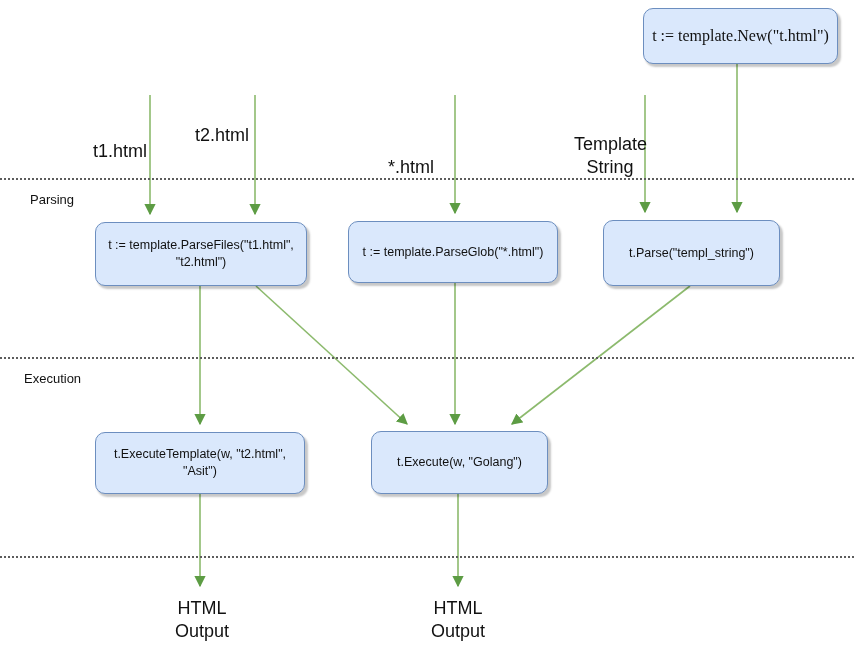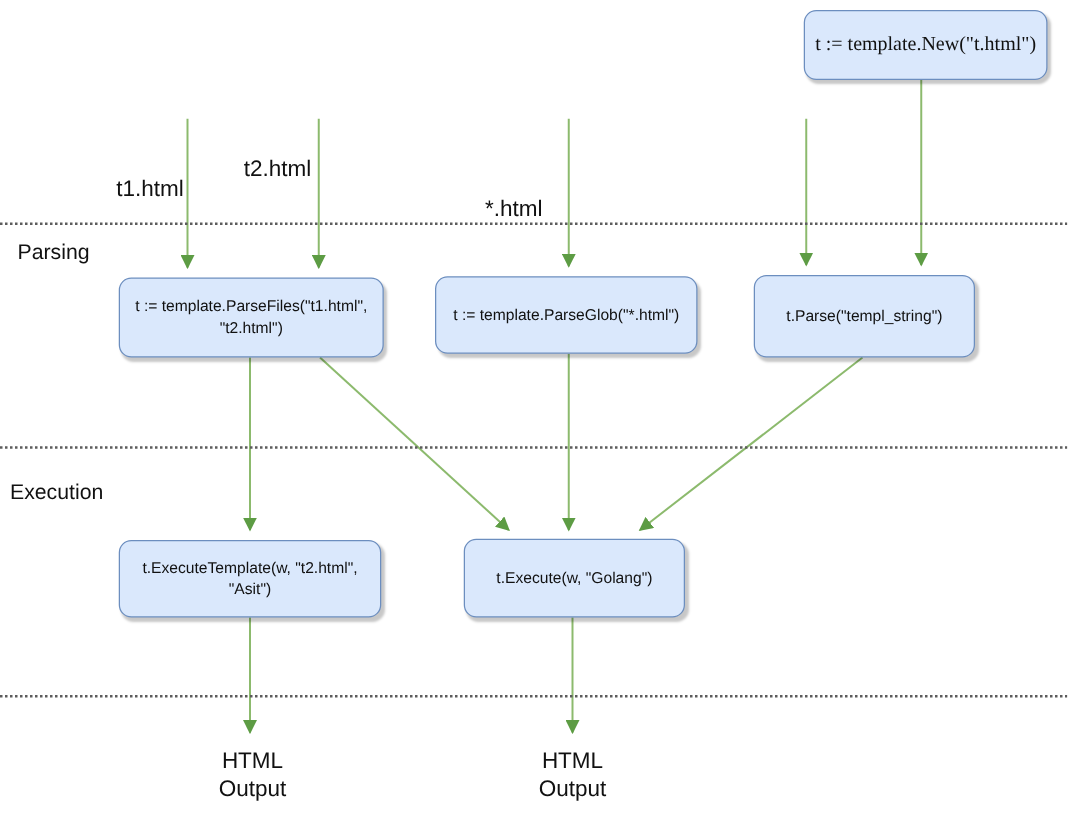--- a/index.html
+++ b/index.html
@@ -44,22 +44,23 @@
   }
   .flow-label {
     position: absolute;
     font-size: 18px;
     line-height: 1.25;
     text-align: center;
     white-space: pre-line;
   }
   .section-label {
     position: absolute;
-    font-size: 17px;
+    font-size: 13px;
     text-align: right;
+    margin-left: 16px;
   }
   .separator {
     position: absolute;
     left: 0;
     width: 854px;
     height: 0;
     border-top: 2px dotted #5c5c5c;
   }
   .edge {
     stroke: #8cba6d;
@@ -89,25 +90,27 @@
     <line class="edge" x1="690" y1="286" x2="512" y2="424" marker-end="url(#arrowhead)"></line>
     <line class="edge" x1="200" y1="494" x2="200" y2="586" marker-end="url(#arrowhead)"></line>
     <line class="edge" x1="458" y1="494" x2="458" y2="586" marker-end="url(#arrowhead)"></line>
   </svg>
 
   <div class="separator" style="top:178px"></div>
   <div class="separator" style="top:357px"></div>
   <div class="separator" style="top:556px"></div>
 
   <div class="section-label" style="left:14px; top:192px">Parsing</div>
-  <div class="section-label" style="left:8px; top:384px">Execution</div>
+  <div class="section-label" style="left:8px; top:371px">Execution</div>
 
   <div class="flow-label" style="left:90px; top:140px; width:60px">t1.html</div>
   <div class="flow-label" style="left:192px; top:124px; width:60px">t2.html</div>
   <div class="flow-label" style="left:381px; top:156px; width:60px">*.html</div>
+  <div class="flow-label" style="left:574px; top:133px; width:72px">Template
+String</div>
 
   <div class="node serif" style="left:643px; top:8px; width:195px; height:56px">t := template.New("t.html")</div>
   <div class="node" style="left:95px; top:222px; width:212px; height:64px">t := template.ParseFiles("t1.html",
 "t2.html")</div>
   <div class="node" style="left:348px; top:221px; width:210px; height:62px">t := template.ParseGlob("*.html")</div>
   <div class="node" style="left:603px; top:220px; width:177px; height:66px">t.Parse("templ_string")</div>
   <div class="node" style="left:95px; top:432px; width:210px; height:62px">t.ExecuteTemplate(w, "t2.html",
 "Asit")</div>
   <div class="node" style="left:371px; top:431px; width:177px; height:63px">t.Execute(w, "Golang")</div>
 

